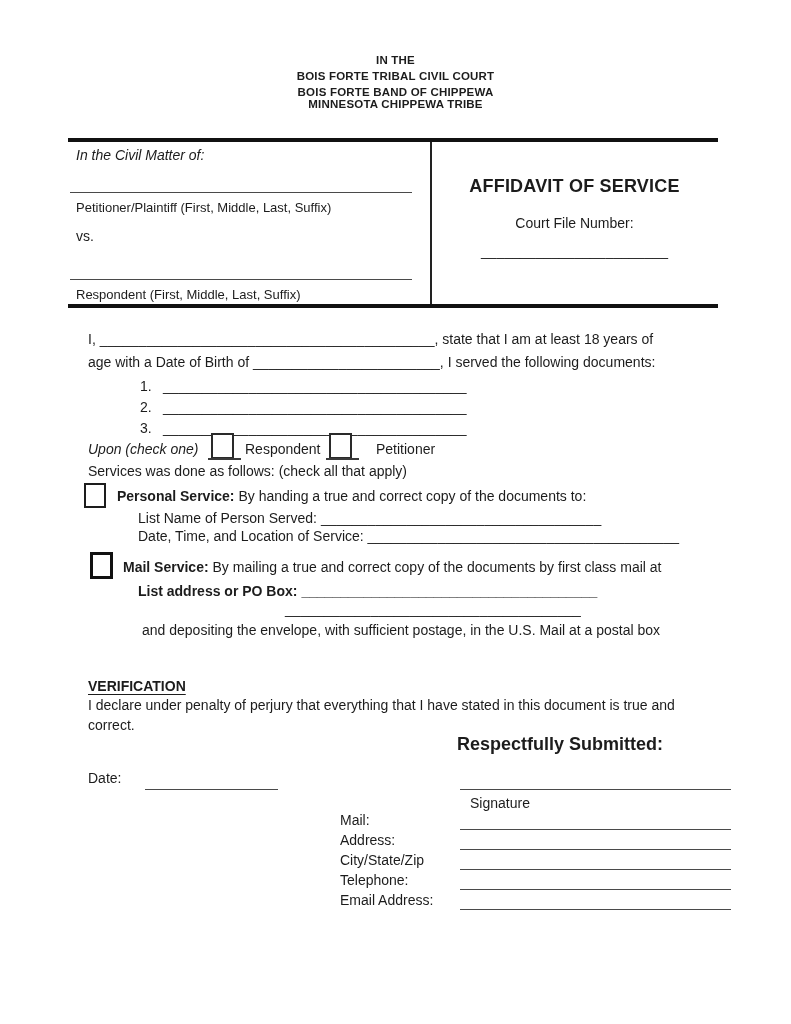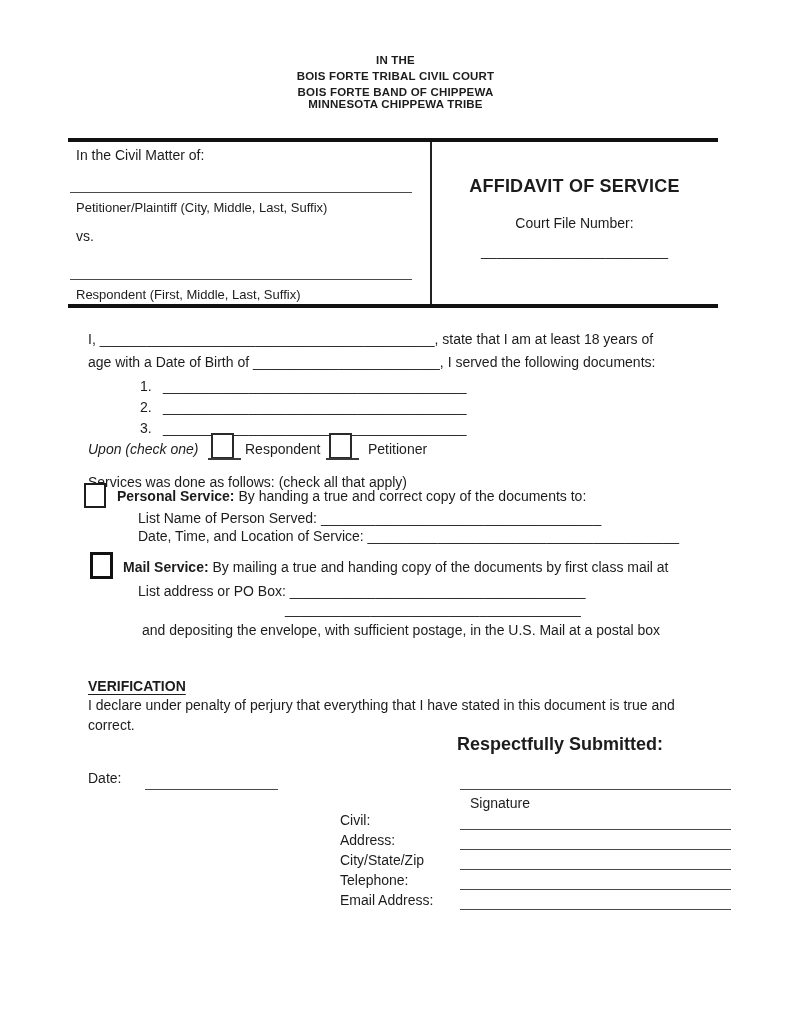--- a/index.html
+++ b/index.html
@@ -36,23 +36,23 @@
 
   <div class="abs hdr" style="top:52px;left:0;">IN THE</div>
   <div class="abs hdr" style="top:68px;left:0;">BOIS FORTE TRIBAL CIVIL COURT</div>
   <div class="abs hdr" style="top:84px;left:0;">BOIS FORTE BAND OF CHIPPEWA</div>
   <div class="abs hdr" style="top:96px;left:0;">MINNESOTA CHIPPEWA TRIBE</div>
 
   <div class="rule-thick" style="top:138px;"></div>
   <div class="vdiv" style="left:430px;top:142px;height:162px;"></div>
   <div class="rule-thick" style="top:304px;"></div>
 
-  <div class="abs" style="left:76px;top:147px;">In the Civil Matter of:</div>
+  <div class="abs" style="left:76px;top:147px;font-style:italic;">In the Civil Matter of:</div>
   <div class="rule-thin" style="left:70px;top:192px;width:342px;"></div>
-  <div class="abs small" style="left:76px;top:199px;">Petitioner/Plaintiff (City, Middle, Last, Suffix)</div>
+  <div class="abs small" style="left:76px;top:199px;">Petitioner/Plaintiff (First, Middle, Last, Suffix)</div>
   <div class="abs" style="left:76px;top:228px;">vs.</div>
   <div class="rule-thin" style="left:70px;top:279px;width:342px;"></div>
   <div class="abs small" style="left:76px;top:286px;">Respondent (First, Middle, Last, Suffix)</div>
 
   <div class="abs cap-right title" style="top:178px;">AFFIDAVIT OF SERVICE</div>
   <div class="abs cap-right" style="top:215px;">Court File Number:</div>
   <div class="abs cap-right blank" style="top:243px;">________________________</div>
 
   <div class="abs" style="left:88px;top:331px;"><span>I, </span><span class="blank">___________________________________________</span><span>, state that I am at least 18 years of</span></div>
   <div class="abs" style="left:88px;top:354px;"><span>age with a Date of Birth of </span><span class="blank">________________________</span><span>, I served the following documents:</span></div>
@@ -63,46 +63,46 @@
   <div class="abs blank" style="left:163px;top:399px;">_______________________________________</div>
   <div class="abs" style="left:140px;top:420px;"><span>3.</span></div>
   <div class="abs blank" style="left:163px;top:420px;">_______________________________________</div>
 
   <div class="abs" style="left:88px;top:441px;font-style:italic;">Upon (check one)</div>
   <div class="checkbox cb-thin" style="left:211px;top:433px;width:23px;height:26px;"></div>
   <div class="cb-underline" style="left:208px;top:458px;width:33px;"></div>
   <div class="abs" style="left:245px;top:441px;">Respondent</div>
   <div class="checkbox cb-thin" style="left:329px;top:433px;width:23px;height:26px;"></div>
   <div class="cb-underline" style="left:326px;top:458px;width:33px;"></div>
-  <div class="abs" style="left:368px;top:441px;">Petitioner</div>
+  <div class="abs" style="left:376px;top:441px;">Petitioner</div>
 
-  <div class="abs" style="left:88px;top:474px;">Services was done as follows: (check all that apply)</div>
+  <div class="abs" style="left:88px;top:463px;">Services was done as follows: (check all that apply)</div>
 
   <div class="checkbox cb-mid" style="left:84px;top:483px;width:22px;height:25px;"></div>
   <div class="abs" style="left:117px;top:488px;"><span class="bold">Personal Service:</span><span> By handing a true and correct copy of the documents to:</span></div>
   <div class="abs" style="left:138px;top:510px;"><span>List Name of Person Served: </span><span class="blank">____________________________________</span></div>
   <div class="abs" style="left:138px;top:528px;"><span>Date, Time, and Location of Service: </span><span class="blank">________________________________________</span></div>
 
   <div class="checkbox cb-thick" style="left:90px;top:552px;width:23px;height:27px;"></div>
-  <div class="abs" style="left:123px;top:559px;"><span class="bold">Mail Service:</span><span> By mailing a true and handing copy of the documents by first class mail at</span></div>
-  <div class="abs" style="left:138px;top:583px;"><span>List address or PO Box: </span><span class="blank">______________________________________</span></div>
+  <div class="abs" style="left:123px;top:559px;"><span class="bold">Mail Service:</span><span> By mailing a true and correct copy of the documents by first class mail at</span></div>
+  <div class="abs" style="left:138px;top:583px;font-weight:bold;"><span>List address or PO Box: </span><span class="blank">______________________________________</span></div>
   <div class="abs blank" style="left:285px;top:601px;">______________________________________</div>
   <div class="abs" style="left:142px;top:622px;">and depositing the envelope, with sufficient postage, in the U.S. Mail at a postal box</div>
 
   <div class="abs bold underl" style="left:88px;top:678px;">VERIFICATION</div>
   <div class="abs" style="left:88px;top:697px;">I declare under penalty of perjury that everything that I have stated in this document is true and</div>
   <div class="abs" style="left:88px;top:717px;">correct.</div>
   <div class="abs bold" style="left:457px;top:736px;font-size:18px;">Respectfully Submitted:</div>
 
   <div class="abs" style="left:88px;top:770px;">Date:</div>
   <div class="rule-thin" style="left:145px;top:789px;width:133px;"></div>
   <div class="rule-thin" style="left:460px;top:789px;width:271px;"></div>
   <div class="abs" style="left:470px;top:795px;">Signature</div>
 
-  <div class="abs" style="left:340px;top:812px;">Civil:</div>
+  <div class="abs" style="left:340px;top:812px;">Mail:</div>
   <div class="rule-thin" style="left:460px;top:829px;width:271px;"></div>
   <div class="abs" style="left:340px;top:832px;">Address:</div>
   <div class="rule-thin" style="left:460px;top:849px;width:271px;"></div>
   <div class="abs" style="left:340px;top:852px;">City/State/Zip</div>
   <div class="rule-thin" style="left:460px;top:869px;width:271px;"></div>
   <div class="abs" style="left:340px;top:872px;">Telephone:</div>
   <div class="rule-thin" style="left:460px;top:889px;width:271px;"></div>
   <div class="abs" style="left:340px;top:892px;">Email Address:</div>
   <div class="rule-thin" style="left:460px;top:909px;width:271px;"></div>
 

